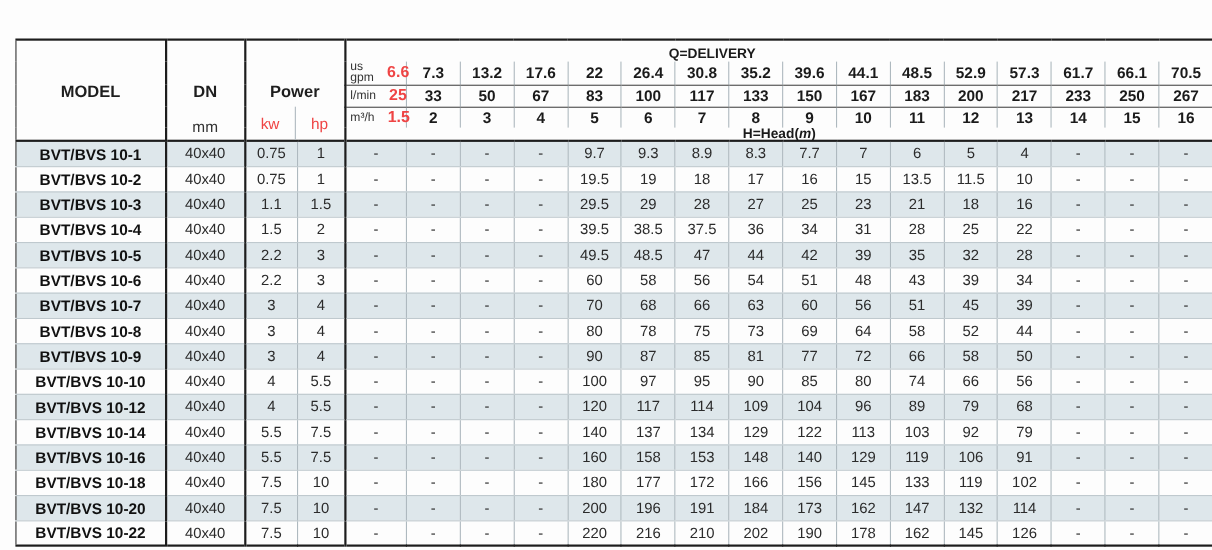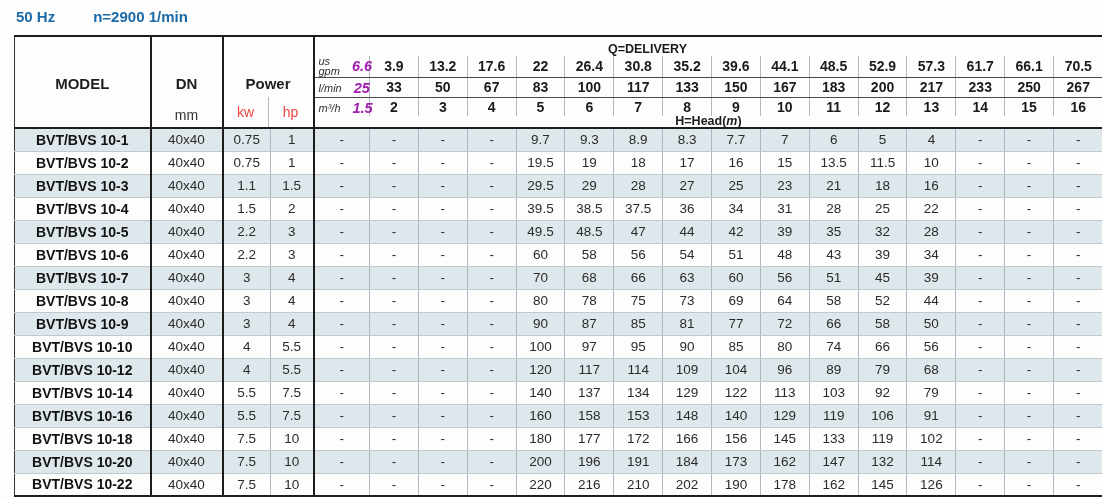--- a/index.html
+++ b/index.html
@@ -39,44 +39,40 @@
   .lt-r{border-right:1px solid var(--lt);}
   
   .hcell{position:relative;}
   .hdr-main{position:absolute;top:38px;left:0;right:0;text-align:center;font-size:15px;font-weight:bold;color:#1e1e1e;}
   .hdr-unit{position:absolute;bottom:4px;left:0;right:0;text-align:center;font-size:14px;color:#333;}
   .pw-units{position:absolute;bottom:0;left:0;right:0;height:30px;display:flex;align-items:center;}
   .pw-units span{flex:1;font-size:14px;color:#ef4444;}
   .pw-units span:last-child{border-left:1px solid var(--lt);height:30px;line-height:30px;}
   
   .qdel{font-size:12.5px;font-weight:bold;color:#1a1a1a;text-align:center;padding-right:122px;vertical-align:bottom;}
-  .unit-cell{text-align:left;padding-left:4px;white-space:nowrap;vertical-align:middle;font-style:italic;}
+  .unit-cell{text-align:left;padding-left:4px;white-space:nowrap;vertical-align:middle;}
   .u-lbl{font-size:11px;color:#333;display:inline-block;vertical-align:middle;line-height:10px;}
   .u-top{display:block;line-height:9px;}
-  .u-val{font-size:14.5px;font-weight:bold;color:#a21caf;display:inline-block;vertical-align:middle;padding-left:12px;}
+  .u-val{font-size:14.5px;font-weight:bold;color:#ef4444;display:inline-block;vertical-align:middle;padding-left:12px;}
   .u-num{font-size:14px;font-weight:bold;color:#1a1a1a;border-left:1px solid var(--lt);}
   #unit-row-0 > *, #unit-row-1 > *{border-bottom:1px solid #4a4a4a;}
   .hlabel{font-size:12.5px;font-weight:bold;color:#1a1a1a;text-align:center;line-height:11px;vertical-align:top;}
   .hlabel i{font-style:italic;}
   
   tbody tr:first-child > *{border-top:2.5px solid var(--dark);}
   tbody td, tbody th{border-bottom:1px solid var(--rowline);font-size:13.5px;color:var(--txt);height:23px;}
   tbody tr:nth-child(odd){background:var(--stripe);}
   .model{font-weight:bold;color:#111;font-size:14px;}
   .hval{border-left:1px solid var(--lt);}
   .hval:nth-child(5){border-left:none;}
 </style>
 </head>
 <body>
 
 <div class="topbar">
-  <div class="specs">
-    <span>50 Hz</span>
-    <span>n=2900 1/min</span>
-  </div>
 </div>
 
 <table>
   <colgroup>
     <col style="width:136px">
       <col style="width:72px">
       <col style="width:48px">
       <col style="width:43px">
     <col style="width:56px">
       <col style="width:48.87px">
@@ -110,21 +106,21 @@
             <span>kw</span>
             <span>hp</span>
           </span>
       </th>
       <th colspan="16" class="qdel">Q=DELIVERY</th>
     </tr>
     <tr class="r-u0" id="unit-row-0">
       <th class="unit-cell">
         <span class="u-lbl"><span class="u-top">us</span><span>gpm</span></span><span class="u-val">6.6</span>
       </th>
-    <th class="u-num">3.9</th>
+    <th class="u-num">7.3</th>
         <th class="u-num">13.2</th>
         <th class="u-num">17.6</th>
         <th class="u-num">22</th>
         <th class="u-num">26.4</th>
         <th class="u-num">30.8</th>
         <th class="u-num">35.2</th>
         <th class="u-num">39.6</th>
         <th class="u-num">44.1</th>
         <th class="u-num">48.5</th>
         <th class="u-num">52.9</th>

